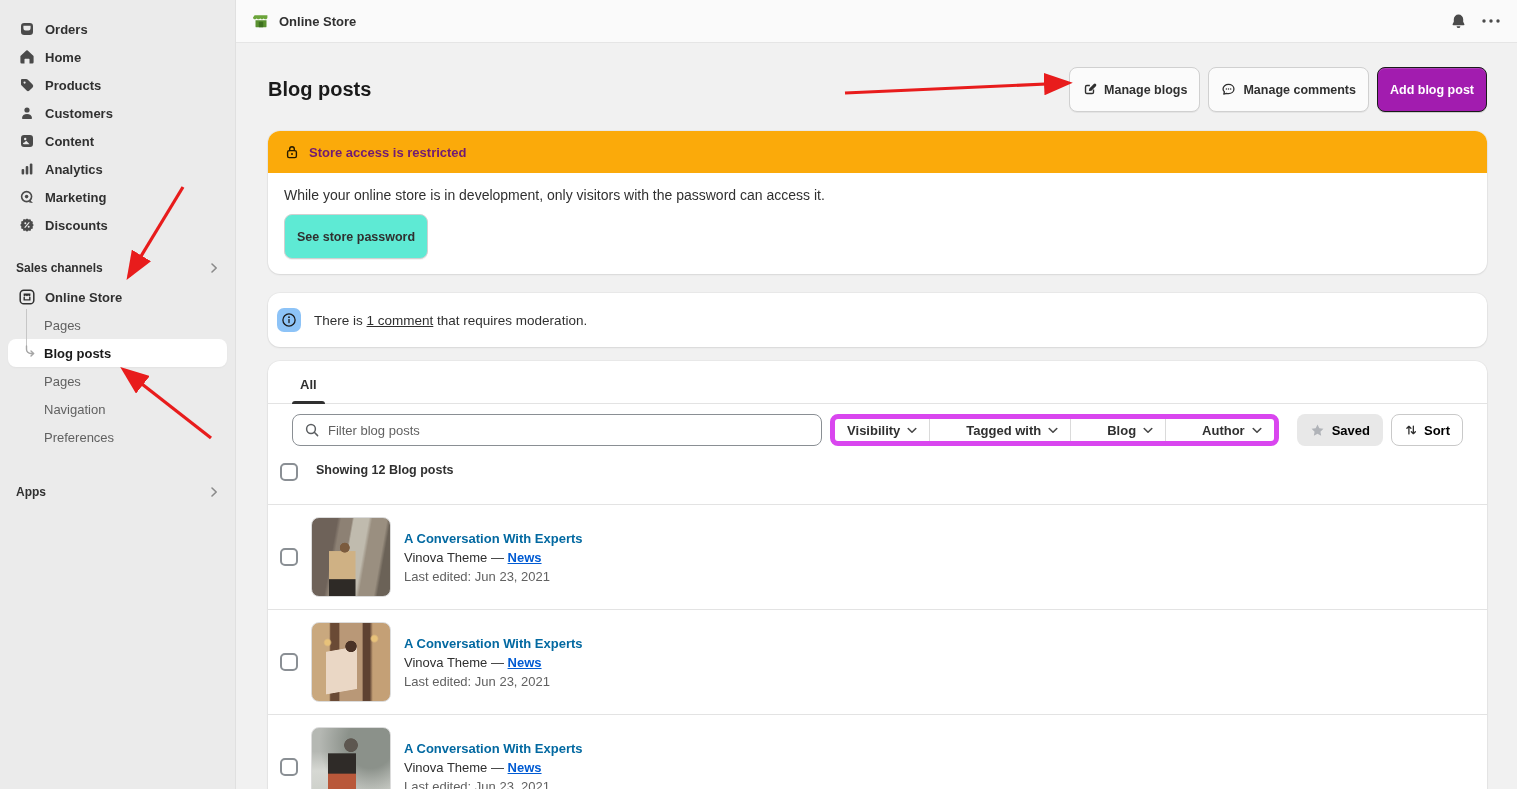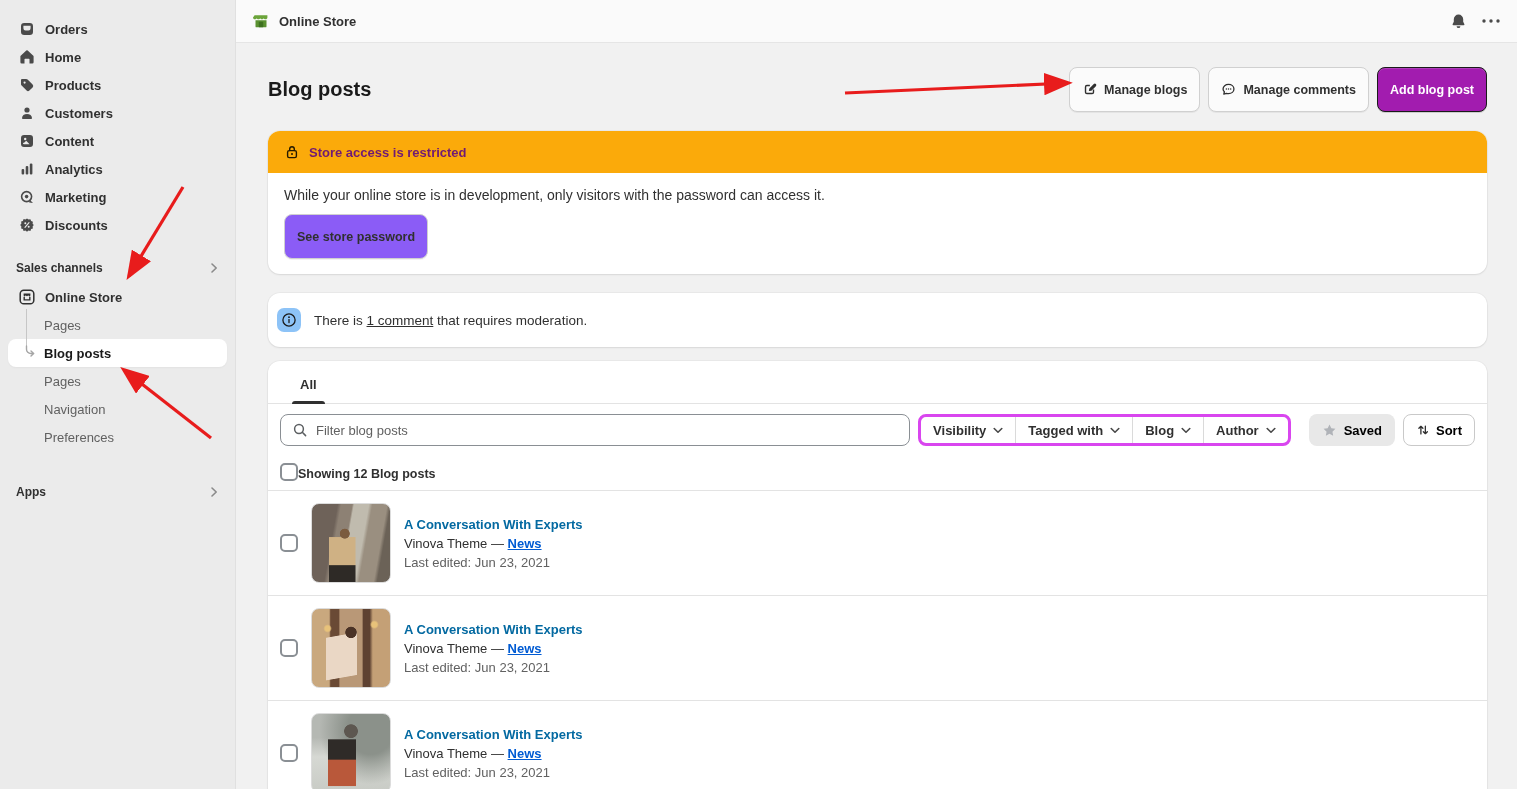--- a/index.html
+++ b/index.html
@@ -60,43 +60,43 @@
     box-shadow:inset 0 1px 0 rgba(255,255,255,.15), 0 1px 0 rgba(0,0,0,.15);
   }
   .card {
     background:#ffffff; border-radius:12px;
     box-shadow:0 1px 2px rgba(0,0,0,.08), 0 0 0 1px rgba(0,0,0,.03);
     margin-bottom:19px; overflow:hidden;
   }
   
   .banner-head { display:flex; align-items:center; gap:9px; padding:0 16px; height:42px; font-weight:700; font-size:13px; color:#701a75; }
   .banner-body { padding:14px 16px 15px; font-size:14px; color:#303030; }
-  .banner-body .btn { display:inline-flex; margin-top:11px; background:#8b5cf6; }
+  .banner-body .btn { display:inline-flex; margin-top:11px; background:#5eead4; }
   
   .mod-card { display:flex; align-items:center; gap:13px; padding:15px 9px; margin-bottom:14px; }
   .info-chip { width:24px; height:24px; border-radius:7px; background:#8dc3f7; display:flex; align-items:center; justify-content:center; flex:none; }
   .mod-text { font-size:13.5px; }
   .mod-text a { color:#303030; text-decoration:underline; cursor:pointer; }
   
   .tabs { padding:14px 0 0 28px; border-bottom:1px solid #e3e3e3; }
   .tab { display:inline-block; position:relative; padding:2px 4px 11px; font-weight:700; font-size:13px; cursor:pointer; }
   .tab.active::after { content:""; position:absolute; left:-4px; right:-4px; bottom:-1px; height:3px; background:#303030; border-radius:3px 3px 0 0; }
-  .filter-row { display:flex; align-items:center; gap:8px; padding:10px 12px; }
+  .filter-row { display:flex; align-items:center; gap:8px; padding:10px 24px; }
   .search-box {
     flex:1; height:32px; display:flex; align-items:center; gap:8px; padding:0 11px;
     border:1px solid #8a8f94; border-radius:8px; background:#ffffff;
   }
   .search-box input { border:none; outline:none; flex:1; font-size:13px; font-family:"Liberation Sans",sans-serif; color:#303030; background:transparent; }
   .search-box input::placeholder { color:#616161; }
-  .filter-group { display:flex; height:32px; border:3px solid #d946ef; border-radius:8px; background:#fff; overflow:hidden; }
+  .filter-group { display:flex; height:32px; border:5px solid #d946ef; border-radius:8px; background:#fff; overflow:hidden;gap:24px; }
   .filter-seg { display:flex; align-items:center; gap:7px; padding:0 12px; font-size:13px; font-weight:600; cursor:pointer; border-right:1px solid #dadada; }
   .filter-seg:last-child { border-right:none; }
   .saved-btn { height:32px; display:flex; align-items:center; gap:7px; padding:0 13px; margin-left:10px; border-radius:8px; background:#e8e8e8; color:#000000; font-size:13px; font-weight:600; cursor:default; }
   .sort-btn { height:32px; display:flex; align-items:center; gap:6px; padding:0 12px; border:1px solid #c9c9c9; border-radius:8px; background:#fff; font-size:13px; font-weight:600; cursor:pointer; }
-  .count-row { display:flex; align-items:flex-end; gap:0; padding:7px 12px 9px; border-bottom:1px solid #e3e3e3; }
+  .count-row { display:flex; align-items:flex-start; gap:18px; padding:7px 12px 23px; border-bottom:1px solid #e3e3e3; }
   .count-row .count-label { font-size:12.5px; font-weight:700; }
   .checkbox { width:18px; height:18px; border:2px solid #8a8f94; border-radius:5px; background:#fff; flex:none; cursor:pointer; }
   .post-row { display:flex; align-items:center; gap:13px; padding:12px; border-bottom:1px solid #e3e3e3; }
   .thumb { width:80px; height:80px; border-radius:8px; border:1px solid #dcdcdc; flex:none; }
   .thumb-1 {
     background:
       radial-gradient(circle at 42% 38%, #7b5b3e 0 7%, transparent 8%),
       linear-gradient(180deg, transparent 42%, #cfb184 43% 78%, #2e2a26 79%),
       linear-gradient(100deg, #6e6259 0 28%, #8d8174 32% 44%, #c0bbae 46% 62%, #9a8f80 66% 82%, #6b6257 86%);
     background-size:100% 100%, 34% 100%, 100% 100%;

